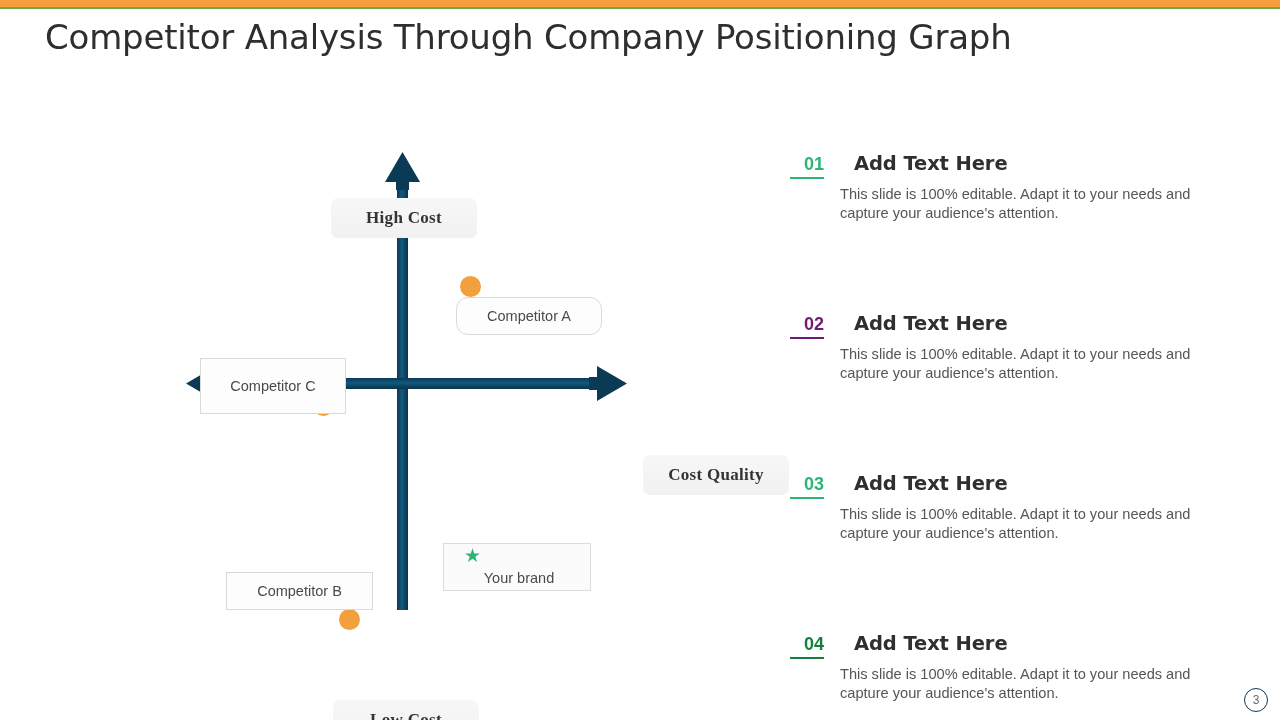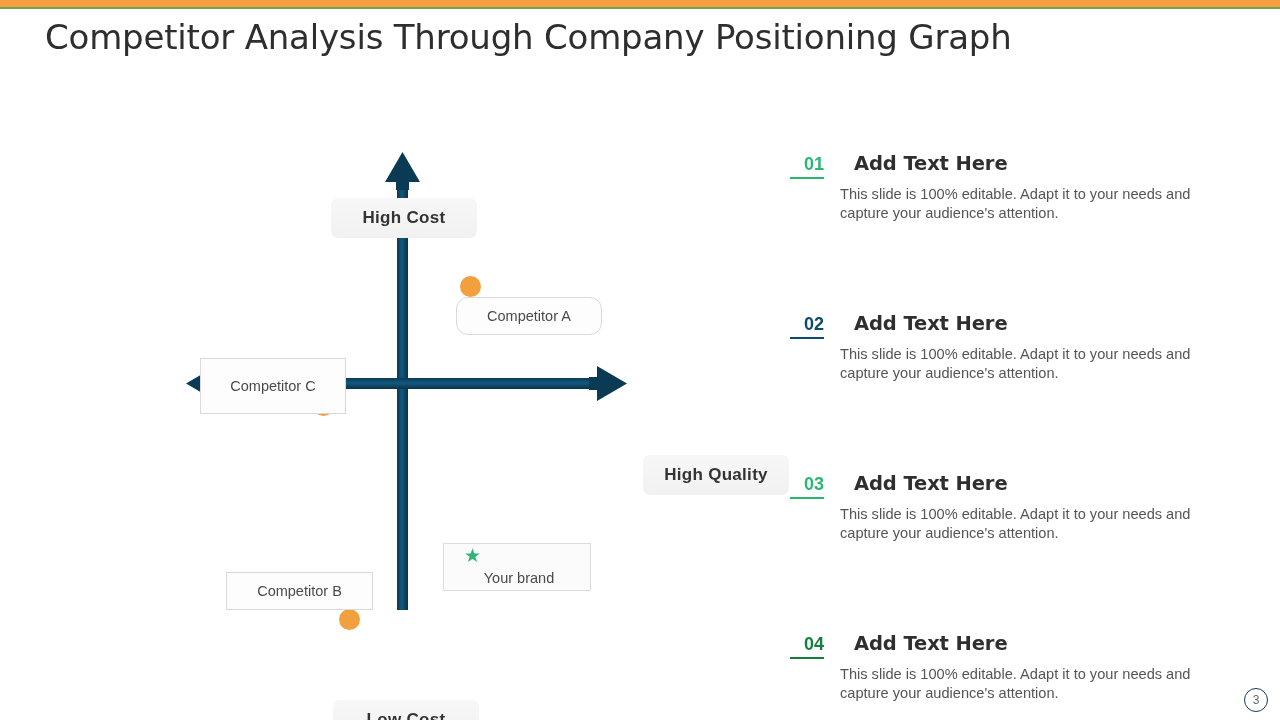--- a/index.html
+++ b/index.html
@@ -58,21 +58,21 @@
     height: 570px;
   }
   #chart svg { position: absolute; left: 0; top: 0; }
 
   
   .axis-label {
     position: absolute;
     background: linear-gradient(180deg, #f7f7f7 0%, #f1f1f1 100%);
     border-radius: 7px;
     color: #333333;
-    font-family: Liberation Sans, sans-serif;
+    font-family: Liberation Serif, serif;
     font-weight: bold;
     font-size: 17px;
     letter-spacing: 0.3px;
     display: flex;
     align-items: center;
     justify-content: center;
     white-space: nowrap;
   }
   .lbl-high-cost  { left: 331px; top: 108px; width: 146px; height: 40px; }
   .lbl-low-cost   { left: 333px; top: 610px; width: 146px; height: 40px; }
@@ -219,21 +219,21 @@
 
       <rect x="205" y="288" width="400" height="11" fill="url(#shaftH)"></rect>
 
       <path d="M 186 293.5 L 216 276 L 216 287 L 224 287 L 224 300 L 216 300 L 216 311 Z" fill="#0B3A54"></path>
 
       <path d="M 627 293.5 L 597 276 L 597 287 L 589 287 L 589 300 L 597 300 L 597 311 Z" fill="#0B3A54"></path>
     </svg>
 
     <div class="axis-label lbl-high-cost">High Cost</div>
     <div class="axis-label lbl-low-cost">Low Cost</div>
-    <div class="axis-label lbl-high-qual">High Quality</div>
+    <div class="axis-label lbl-high-qual">Cost Quality</div>
 
     <div class="dot dot-a"></div>
     <div class="dot dot-c"></div>
     <div class="dot dot-b"></div>
 
     <div class="node-box box-a">Competitor A</div>
     <div class="node-box box-c">Competitor C</div>
     <div class="node-box box-b">Competitor B</div>
 
     <div class="box-brand">
@@ -247,21 +247,21 @@
     <div class="text-item">
       <div class="item-head">
         <span class="item-num" style="color:#2BB673;">01</span>
         <span class="item-title">Add Text Here</span>
       </div>
       <p class="item-body">This slide is 100% editable. Adapt it to your needs and capture your audience's attention.</p>
     </div>
 
     <div class="text-item">
       <div class="item-head">
-        <span class="item-num" style="color:#0c4a6e;">02</span>
+        <span class="item-num" style="color:#701a75;">02</span>
         <span class="item-title">Add Text Here</span>
       </div>
       <p class="item-body">This slide is 100% editable. Adapt it to your needs and capture your audience's attention.</p>
     </div>
 
     <div class="text-item">
       <div class="item-head">
         <span class="item-num" style="color:#2BB673;">03</span>
         <span class="item-title">Add Text Here</span>
       </div>

